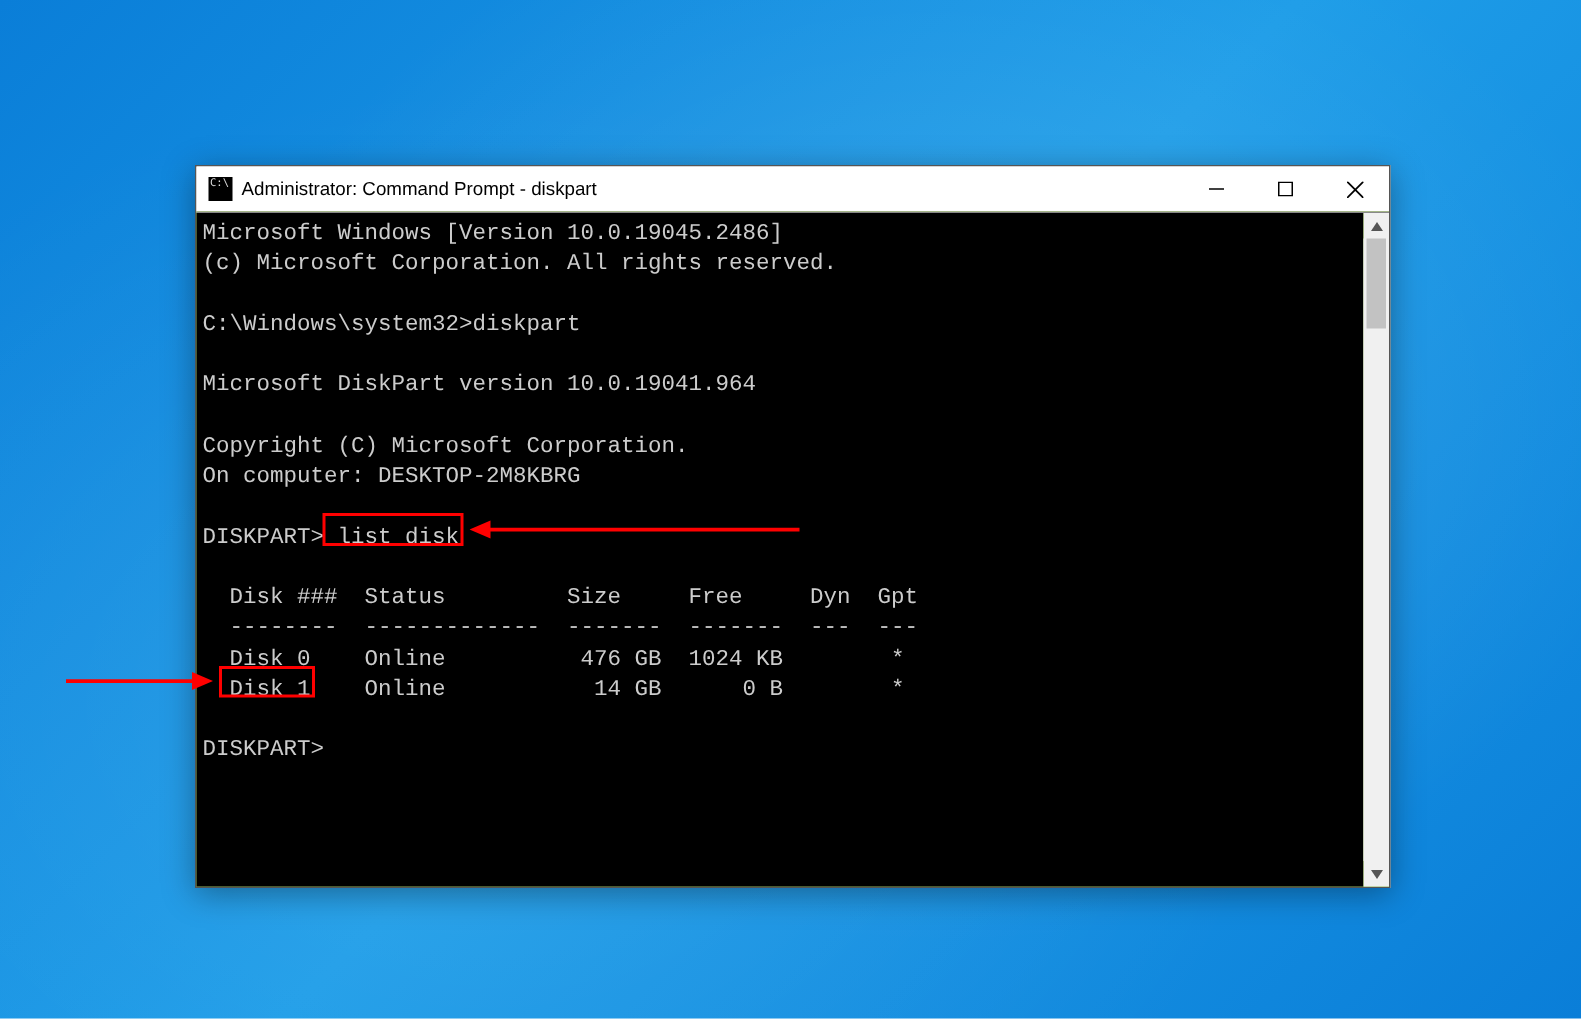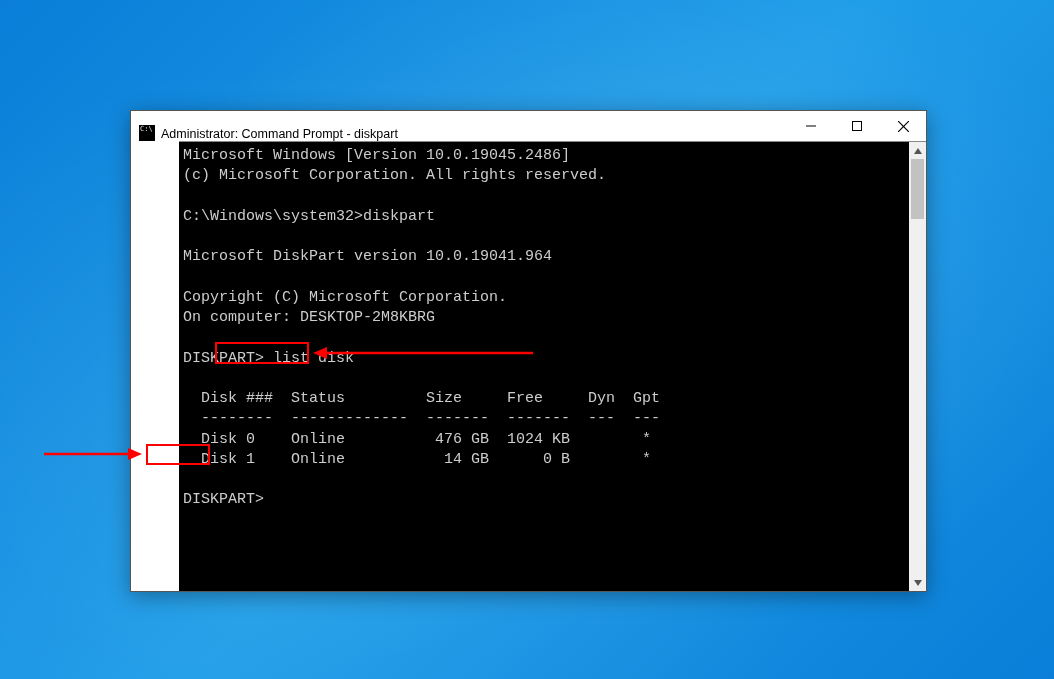--- a/index.html
+++ b/index.html
@@ -32,21 +32,21 @@
     border: 1px solid #555;
     box-shadow: 0 4px 20px rgba(0,0,0,0.35);
     display: flex;
     flex-direction: column;
   }
 
   .titlebar {
     height: 30px;
     background: #fff;
     display: flex;
-    align-items: flex-end;
+    align-items: center;
     font-size: 12.5px;
     color: #000;
   }
   .titlebar .icon {
     width: 16px; height: 16px;
     margin: 0 6px 0 8px;
     background: #000;
     position: relative;
     display:inline-block;
   }
@@ -66,21 +66,20 @@
     font-size: 11px;
     color:#000;
   }
   .winbtn.close { font-size: 14px; }
 
   .console-wrap{
     flex:1;
     display:flex;
     background:#84cc16;
     border-top:1px solid #888;
-    margin-left:48px;
   }
   .console {
     flex:1;
     background:#000;
     color:#ccc;
     font: 15px/1.35 Consolas, "Courier New", monospace;
     padding:4px 4px 4px 4px;
     white-space: pre;
     overflow:hidden;
     position:relative;

